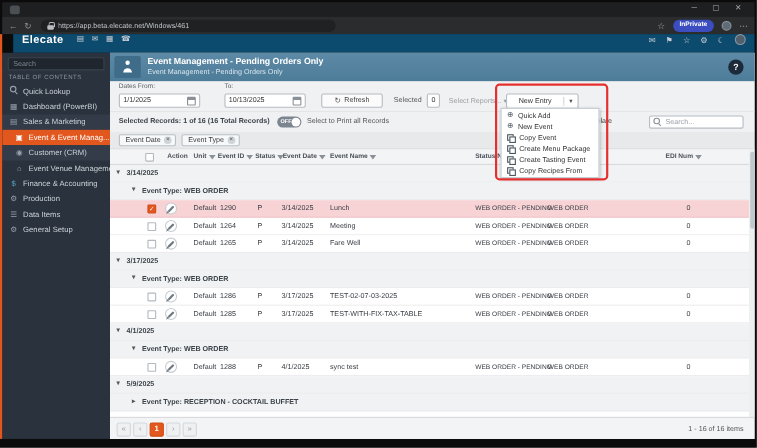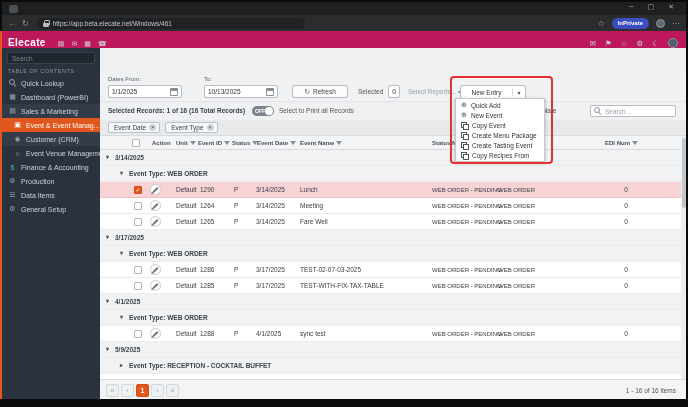--- a/index.html
+++ b/index.html
@@ -16,21 +16,21 @@
   .lock { position:relative; width:6px; height:7px; flex:0 0 auto; }
   .lock::before { content:""; position:absolute; top:0; left:1px; width:4px; height:4px; border:1px solid #b8bcc0; border-bottom:none; border-radius:2px 2px 0 0; }
   .lock::after { content:""; position:absolute; bottom:0; left:0; width:6px; height:4px; background:#b8bcc0; border-radius:1px; }
   .url-text { color:#c3c7cb; font-size:6.5px; white-space:nowrap; overflow:hidden; }
   .url-right { position:absolute; right:6px; top:2px; height:12px; display:flex; align-items:center; gap:7px; }
   .chrome-glyph { color:#aab0b5; font-size:8px; }
   .inprivate { height:11px; background:#3b4dbf; color:#fff; font-size:6px; font-weight:bold; border-radius:6px; display:flex; align-items:center; padding:0 6px; }
   .chrome-avatar { width:9px; height:9px; border-radius:50%; background:#5f6b75; border:1px solid #8b949c; }
 
   
-  .app-bar { position:absolute; left:0; top:31px; right:2px; height:17px; background:#be185d; display:flex; align-items:flex-end; }
+  .app-bar { position:absolute; left:12px; top:31px; right:2px; height:17px; background:#0c4a6e; display:flex; align-items:flex-start; }
   .logo { color:#fff; font-size:10px; font-weight:bold; letter-spacing:.4px; margin-left:8px; }
   .appbar-left-icons { display:flex; gap:7px; margin-left:12px; }
   .appbar-left-icons span { color:#c7cdd4; font-size:7px; }
   .appbar-right { position:absolute; right:8px; display:flex; align-items:center; gap:9px; }
   .appbar-right .g { color:#c7cdd4; font-size:7.5px; }
   .bar-avatar { width:10px; height:10px; border-radius:50%; background:#52606d; border:1px solid #8795a1; }
 
   
   .orange-edge { position:absolute; left:0; top:31px; width:2px; bottom:8px; background:#e2571e; z-index:5; }
 
@@ -218,20 +218,28 @@
       <span>Data Items</span>
     </div>
     <div class="side-item">
       <span class="sico">⚙</span>
       <span>General Setup</span>
     </div>
   </div>
 
   <div class="main">
 
+    <div class="main-header">
+      <div class="user-box">
+          <div class="person"></div>
+        </div>
+      <div class="hdr-title">Event Management - Pending Orders Only</div>
+      <div class="hdr-sub">Event Management - Pending Orders Only</div>
+      <div class="help-btn">?</div>
+    </div>
 
     <div class="toolbar-a">
       <span class="tl-label" style="left:8px">Dates From:</span>
       <input class="date-input" style="left: 8px;" readonly="" value="1/1/2025">
       <span class="cal" style="left:70px"></span>
       <span class="tl-label" style="left:104px">To:</span>
       <input class="date-input" style="left: 104px;" readonly="" value="10/13/2025">
       <span class="cal" style="left:166px"></span>
       <div class="refresh-btn">
         <span class="refresh-glyph">↻</span>

